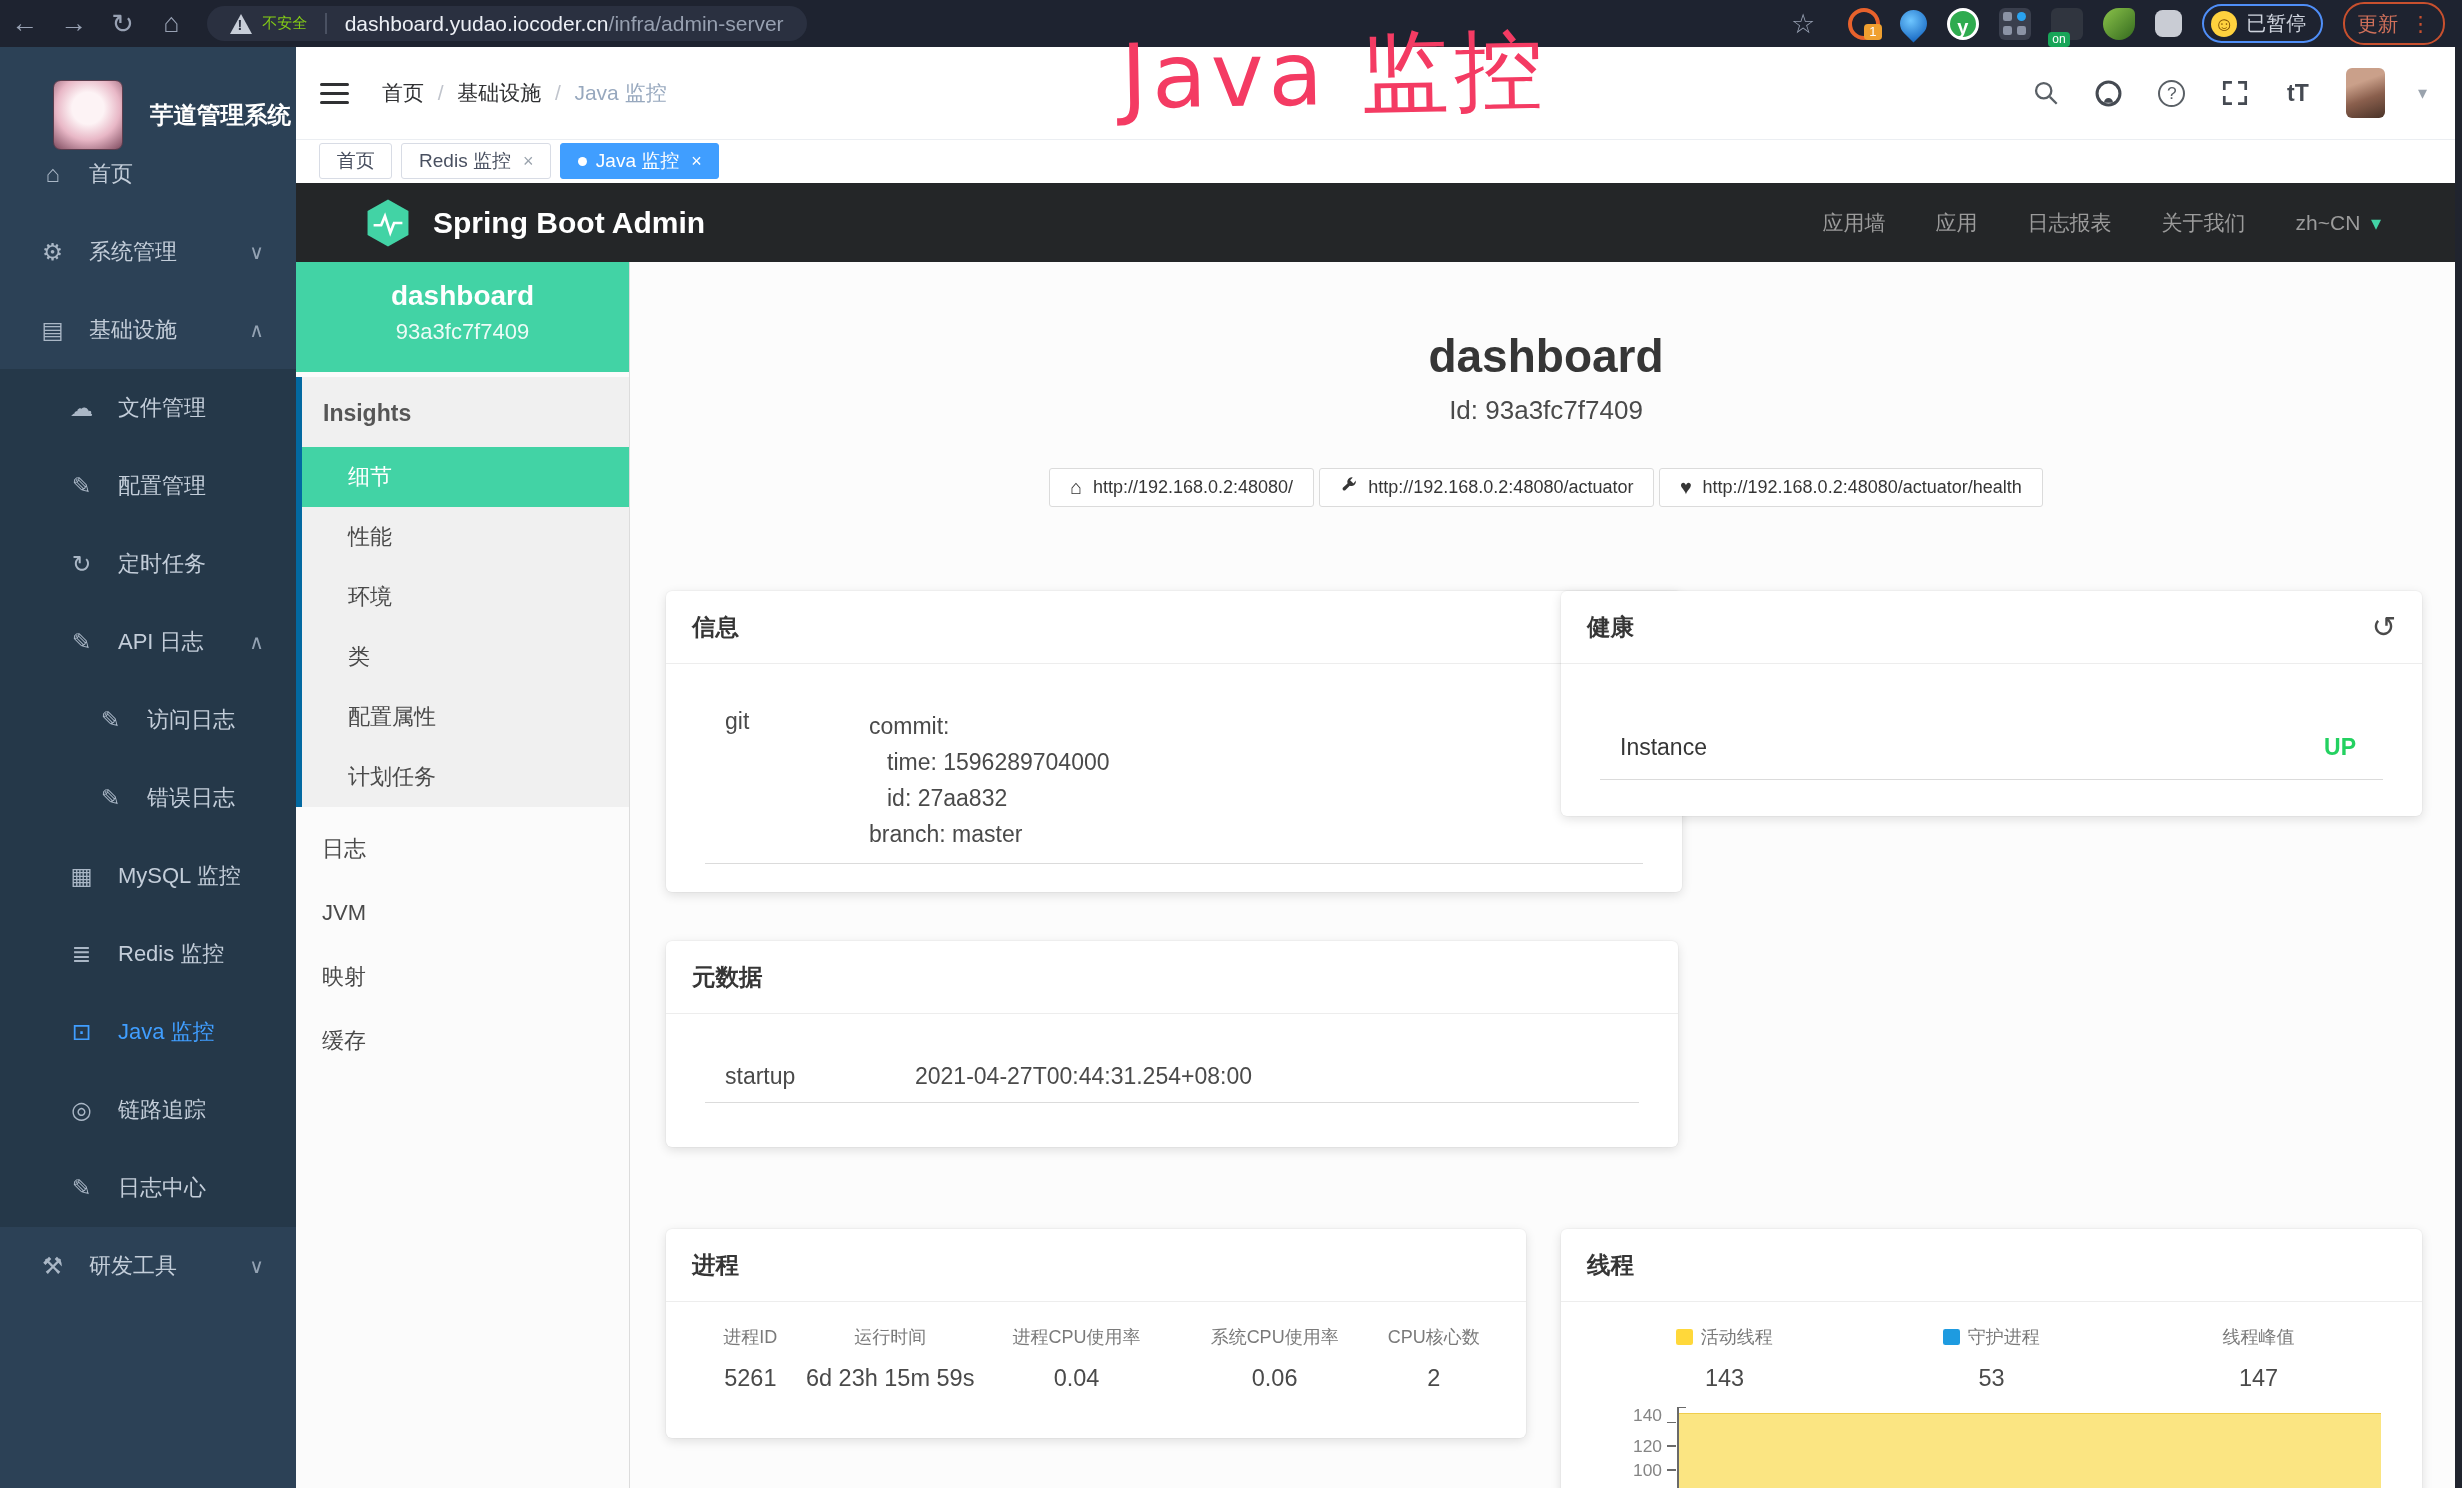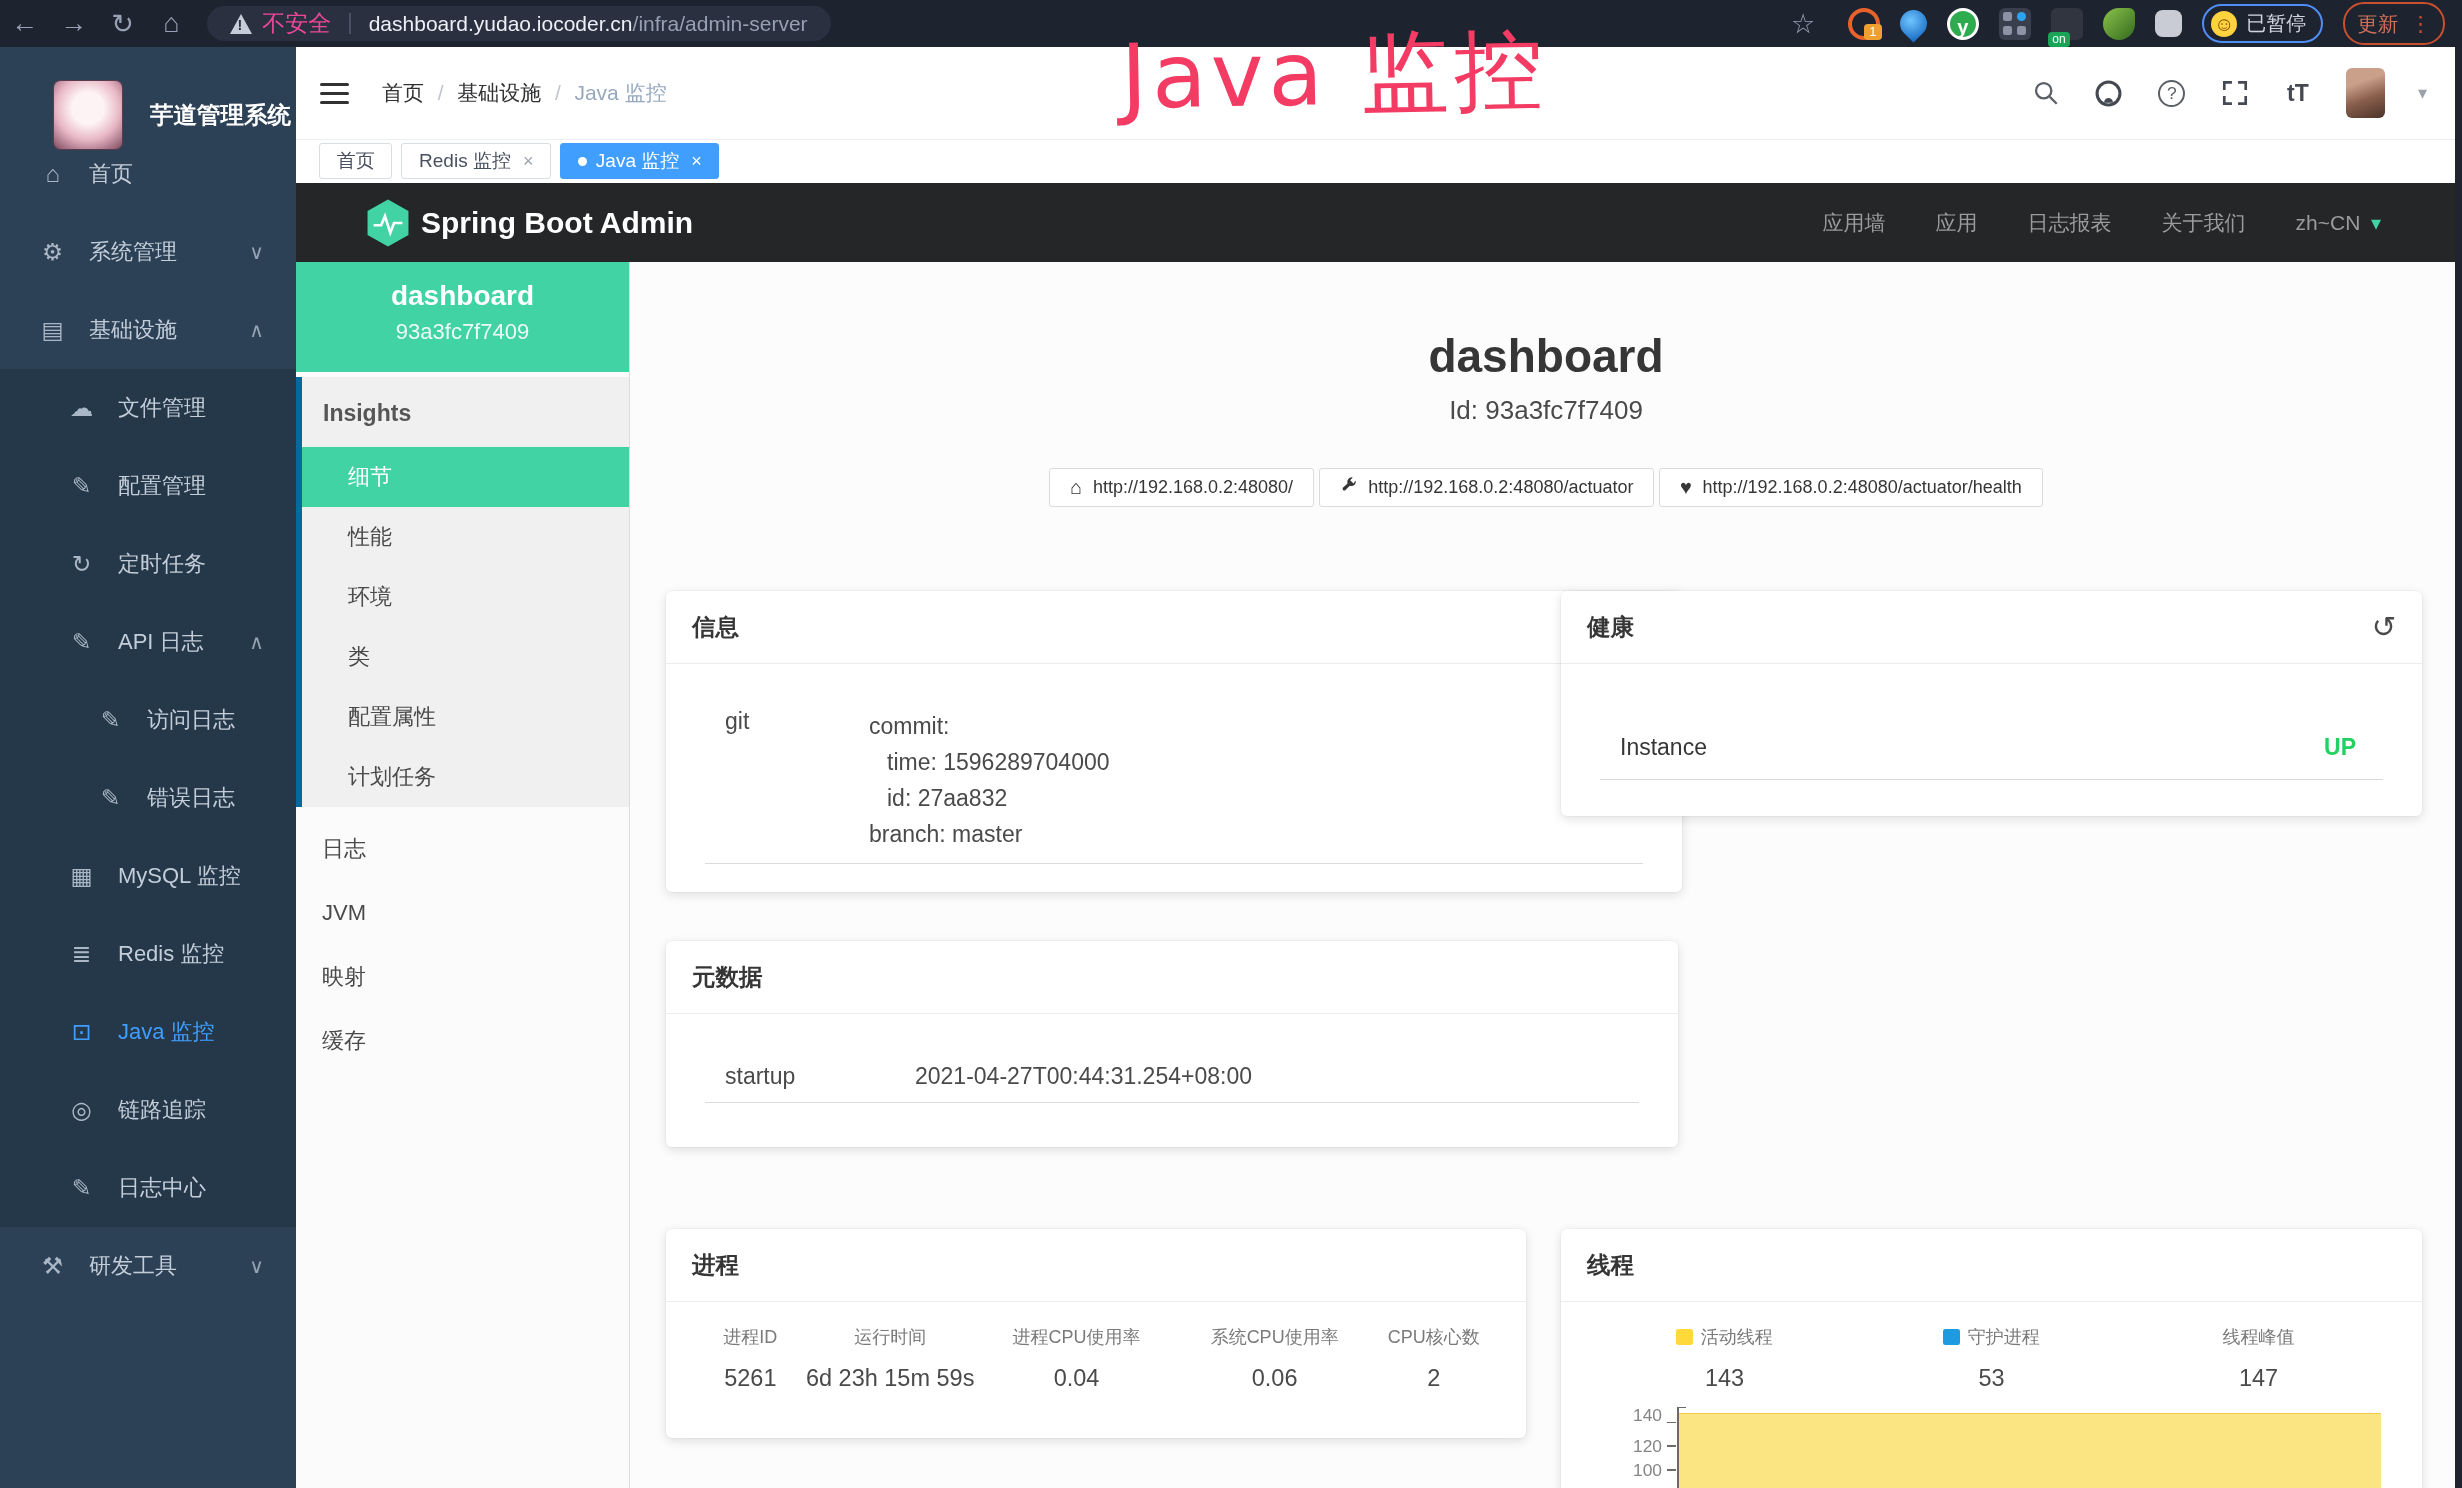--- a/index.html
+++ b/index.html
@@ -8,21 +8,21 @@
 
   
   #browser-bar { position:absolute; left:0; top:0; width:2462px; height:47px;
     background:#1e2330; display:flex; align-items:center; }
   .nav-ic { font-size:27px; color:#98a1b3; width:49px; text-align:center; flex:0 0 auto; }
   #omnibox { margin-left:10.6px; height:35px; border-radius:18px; background:#2a3040;
     display:flex; align-items:center; padding:0 23px; flex:0 0 auto; }
   .warn-tri { width:0; height:0; border-left:11.4px solid transparent; border-right:11.4px solid transparent;
     border-bottom:20.5px solid #c7cdd8; position:relative; margin-right:10.6px; }
   .warn-tri:after { content:"!"; position:absolute; left:-3px; top:3px; color:#2a3040; font-size:14.4px; font-weight:bold; }
-  .omni-sec { color:#ec4899; font-size:23px; }
+  .omni-sec { color:#84cc16; font-size:15px; }
   .omni-sep { width:1.5px; height:21px; background:#4a5162; margin:0 18px; }
   .omni-host { color:#eceff5; font-size:21px; }
   .omni-path { color:#97a0b0; font-size:21px; }
   #browser-right { margin-left:auto; display:flex; align-items:center; gap:20px; padding-right:16.7px; }
   .ext { width:32px; height:32px; border-radius:7.6px; position:relative; flex:0 0 auto; }
   .ext-ring { border:4.6px solid #e8622c; border-radius:50%; background:transparent; }
   .ext-badge { position:absolute; right:-6px; bottom:-4.6px; background:#f0a030; color:#fff;
     font-size:13px; border-radius:3.8px; padding:0.8px 5.3px; }
   .ext-pin { background:radial-gradient(circle at 50% 35%,#6ec6ff,#1565c0); border-radius:50% 50% 50% 0; transform:rotate(-45deg); width:27px; height:27px; }
   .ext-y { background:#2fab4f; border-radius:50%; color:#fff; font-size:20px; font-weight:bold; text-align:center; line-height:32px; border:3px solid #fff; }
@@ -87,21 +87,21 @@
     color:#495060; display:flex; align-items:center; background:#fff; cursor:pointer; }
   .tab .x { margin-left:12px; font-size:18px; color:#9aa3ad; }
   .tab.active { background:#409eff; border-color:#409eff; color:#fff; }
   .tab.active .dot { width:9px; height:9px; border-radius:50%; background:#fff; margin-right:9px; }
   .tab.active .x { color:#fff; }
 
   
   #sba-header { position:absolute; left:296px; top:183px; width:2167px; height:79px; background:#242628;
     display:flex; align-items:center; }
   #sba-brand { display:flex; align-items:center; margin-left:67px; }
-  #sba-brand-text { color:#fff; font-size:30px; font-weight:bold; margin-left:8px; }
+  #sba-brand-text { color:#fff; font-size:30px; font-weight:bold; margin-left:20px; }
   #sba-nav { margin-left:auto; display:flex; align-items:center; gap:50px; padding-right:82px;
     font-size:21px; color:#9b9b9b; }
   .sba-locale { display:flex; align-items:center; gap:10.6px; }
   .locale-caret { color:#42d3a5; font-size:20px; }
 
   
   #sba-sidebar { position:absolute; left:296px; top:262px; width:334px; height:1227px; background:#fbfbfb;
     border-right:0.8px solid #dcdcdc; }
   #sba-instance { height:110px; background:#42d3a5; color:#fff; text-align:center; padding-top:15px; }
   #sba-instance .name { font-size:28px; font-weight:bold; line-height:38px; }

